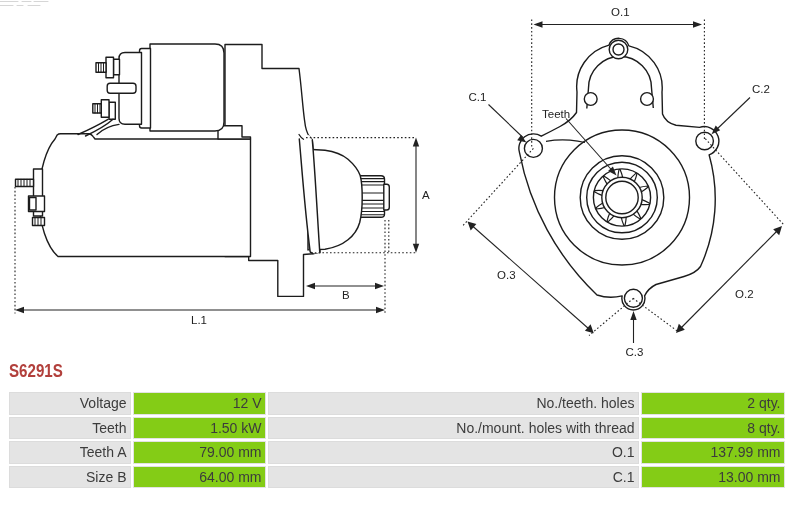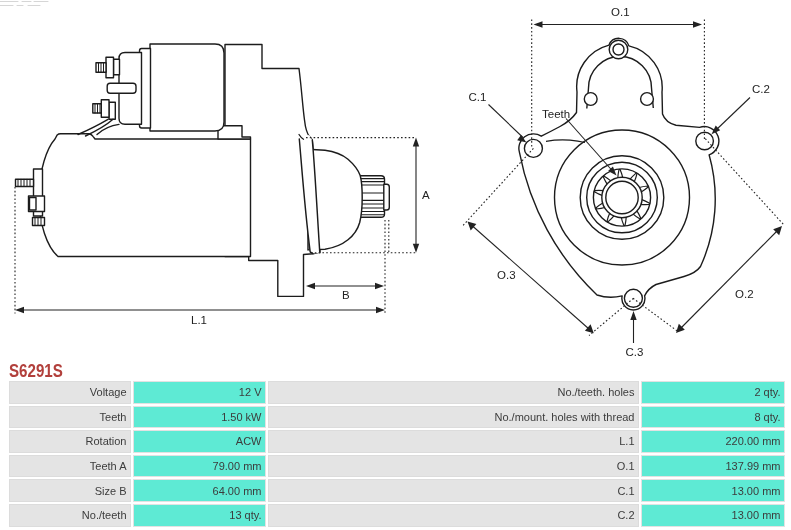--- a/index.html
+++ b/index.html
@@ -1,22 +1,22 @@
 <!DOCTYPE html>
 <html><head>
 <meta charset="utf-8">
 <style>
 html,body{margin:0;padding:0;background:#fff;-webkit-font-smoothing:antialiased;}
 body{width:791px;height:530px;position:relative;font-family:"Liberation Sans",sans-serif;overflow:hidden;}
 #art{position:absolute;left:0;top:0;}
 #code{position:absolute;left:9px;top:361px;color:#b2403c;font-size:17.5px;font-weight:bold;transform:scaleX(0.865);transform-origin:0 0;}
-table{position:absolute;left:7px;top:379px;width:780px;border-collapse:separate;border-spacing:2px;table-layout:fixed;font-size:11px;color:#3c3c3c;}
+table{position:absolute;left:7px;top:390px;width:780px;border-collapse:separate;border-spacing:2px;table-layout:fixed;font-size:14px;color:#3c3c3c;}
 td{height:20.6px;padding:0 3.5px 0 0;text-align:right;vertical-align:middle;overflow:hidden;}
 td.l{background:#e4e4e4;border:1px solid #dcdcdc;}
-td.v{background:#5eead4;border:1px solid #e2e2e2;}
+td.v{background:#84cc16;border:1px solid #e2e2e2;}
 </style>
 </head>
 <body>
 <svg id="art" width="791" height="530" viewBox="0 0 791 530">
 <g fill="none" stroke="#1c1c1c" stroke-width="1.4" stroke-linejoin="round" stroke-linecap="round">
 
 <g stroke="#d6d6d6" stroke-width="1.1">
 <path d="M0,1.5 H18 M22,1.5 H31 M34,1.5 H48 M0,5.5 H13 M17,5.5 H23 M28,5.5 H40"></path>
 </g>
 
@@ -182,37 +182,25 @@
         <td class="l">No./teeth. holes</td>
         <td class="v">2 qty.</td>
       </tr>
 <tr>
         <td class="l">Teeth</td>
         <td class="v">1.50 kW</td>
         <td class="l">No./mount. holes with thread</td>
         <td class="v">8 qty.</td>
       </tr>
 <tr>
-        <td class="l">Rotation</td>
-        <td class="v">ACW</td>
-        <td class="l">L.1</td>
-        <td class="v">220.00 mm</td>
-      </tr>
-<tr>
         <td class="l">Teeth A</td>
         <td class="v">79.00 mm</td>
         <td class="l">O.1</td>
         <td class="v">137.99 mm</td>
       </tr>
 <tr>
         <td class="l">Size B</td>
         <td class="v">64.00 mm</td>
         <td class="l">C.1</td>
         <td class="v">13.00 mm</td>
       </tr>
-<tr>
-        <td class="l">No./teeth</td>
-        <td class="v">13 qty.</td>
-        <td class="l">C.2</td>
-        <td class="v">13.00 mm</td>
-      </tr>
 </tbody>
   </table>
 
 </body></html>

